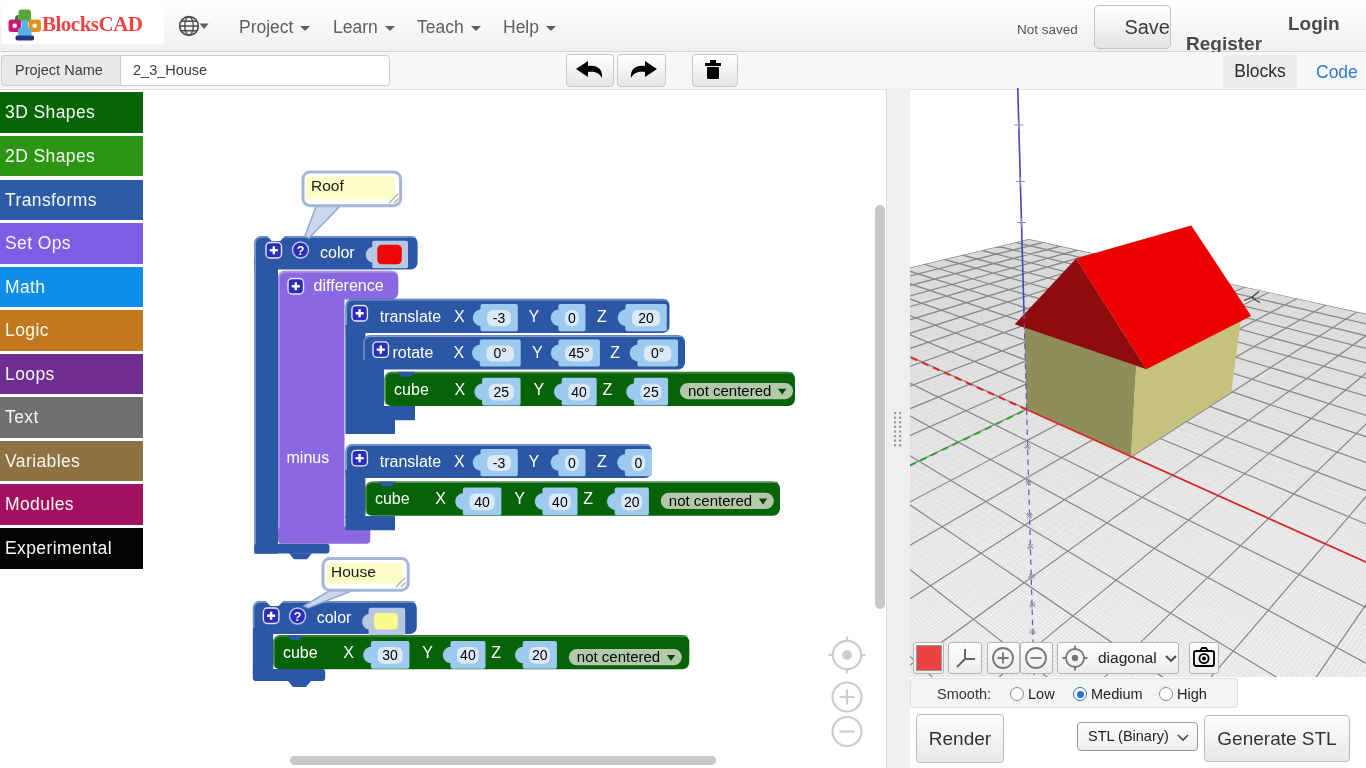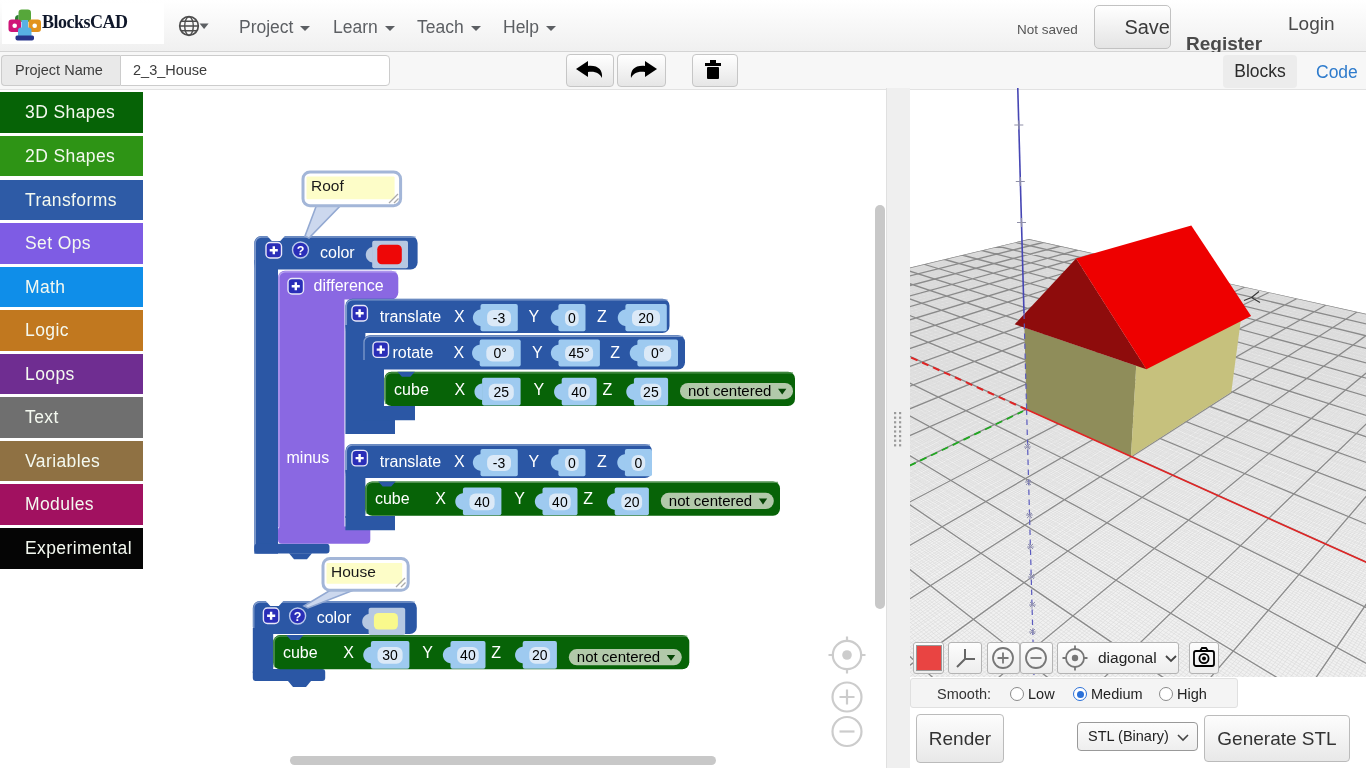--- a/index.html
+++ b/index.html
@@ -1,35 +1,35 @@
 <!DOCTYPE html>
 <html><head><meta charset="utf-8"><style>
 * { margin:0; padding:0; box-sizing:border-box; }
 html,body { width:1366px; height:768px; overflow:hidden; font-family:"Liberation Sans", sans-serif; background:#fff; }
 #page { position:relative; width:1366px; height:768px; }
 .abs { position:absolute; }
 
 #nav { left:0; top:0; width:1366px; height:52px; background:linear-gradient(#ffffff,#f0f0f0); border-bottom:1px solid #d4d4d4; }
 #logo { left:2px; top:3px; width:162px; height:41px; background:#fff; }
-#logotext { left:40px; top:9px; font-family:"Liberation Serif", serif; font-weight:bold; font-size:18px; color:#0f172a; letter-spacing:-0.5px; }
+#logotext { left:40px; top:9px; font-family:"Liberation Serif", serif; font-weight:bold; font-size:21px; color:#ef4444; letter-spacing:-0.5px; }
 .navitem { top:17px; font-size:17.5px; color:#5c5f63; }
 .caret { display:inline-block; width:0; height:0; border-left:5px solid transparent; border-right:5px solid transparent; border-top:5px solid #5c5f63; margin-left:7px; vertical-align:middle; }
 #notsaved { left:1017px; top:22px; font-size:13.5px; color:#555; }
 #savebtn { left:1094px; top:5px; width:77px; height:44px; background:linear-gradient(#ffffff,#e4e4e4); border:1px solid #c2c2c2; border-radius:5px; font-size:20px; color:#3a3a3a; text-align:right; line-height:42px; }
 #register { left:1186px; top:13px; font-size:19px; font-weight:bold; color:#4a4a4a;margin-top:20px; }
-#login { left:1288px; top:13px; font-size:19px; font-weight:normal; color:#4a4a4a; }
+#login { left:1288px; top:13px; font-size:19px; font-weight:bold; color:#4a4a4a; }
 
 #toolbar { left:0; top:52px; width:1366px; height:38px; background:#f7f7f7; border-bottom:1px solid #e2e2e2; }
 #pnlabel { left:1px; top:55px; width:119px; height:31px; background:#e9e9e9; border:1px solid #ccc; border-right:none; border-radius:4px 0 0 4px; font-size:14.5px; color:#3c3c3c; line-height:29px; padding-left:13px; }
 #pninput { left:120px; top:55px; width:270px; height:31px; background:#fff; border:1px solid #ccc; border-radius:0 4px 4px 0; font-size:14.5px; color:#3c3c3c; line-height:29px; padding-left:12px; }
 .tbtn { top:54px; height:33px; background:linear-gradient(#ffffff,#e6e6e6); border:1px solid #c6c6c6; border-radius:4px; }
 #blockstab { left:1223px; top:54.5px; width:74px; height:33px; background:#ececec; border-radius:4px; font-size:17.5px; color:#2b2b2b; text-align:center; line-height:33px; }
 #codetab { left:1316px; top:62px; font-size:17.5px; color:#2e7bcc; }
 
-.cat { left:0; width:143px; height:40.6px; color:#f4f9f0; font-size:17.5px; letter-spacing:0.4px; line-height:40.6px; padding-left:25px; }
+.cat { left:0; width:143px; height:40.6px; color:#f4f9f0; font-size:17.5px; letter-spacing:0.4px; line-height:40.6px; padding-left:5px; }
 
 #vscroll { left:875px; top:205px; width:10px; height:404px; background:#c8c8c8; border-radius:5px; }
 #hscroll { left:290px; top:755.5px; width:426px; height:9px; background:#c8c8c8; border-radius:4.5px; }
 #divider { left:886px; top:88px; width:24px; height:680px; background:#efefef; border-left:1px solid #e0e0e0; }
 #divdots { left:894px; top:412px; }
 
 .c3btn { top:642px; height:32px; background:linear-gradient(#fdfdfd,#ededed); border:1px solid #b4b4b4; border-radius:3px; }
 #smoothbar { left:910px; top:678px; width:328px; height:30px; background:#f4f4f4; border:1px solid #e0e0e0; border-radius:3px; font-size:14.5px; color:#333; }
 .radio { position:absolute; top:8px; width:14px; height:14px; border:1.5px solid #8a8a8a; border-radius:50%; background:#fff; }
 .rlabel { position:absolute; top:7px; font-size:14.5px; color:#222; }

